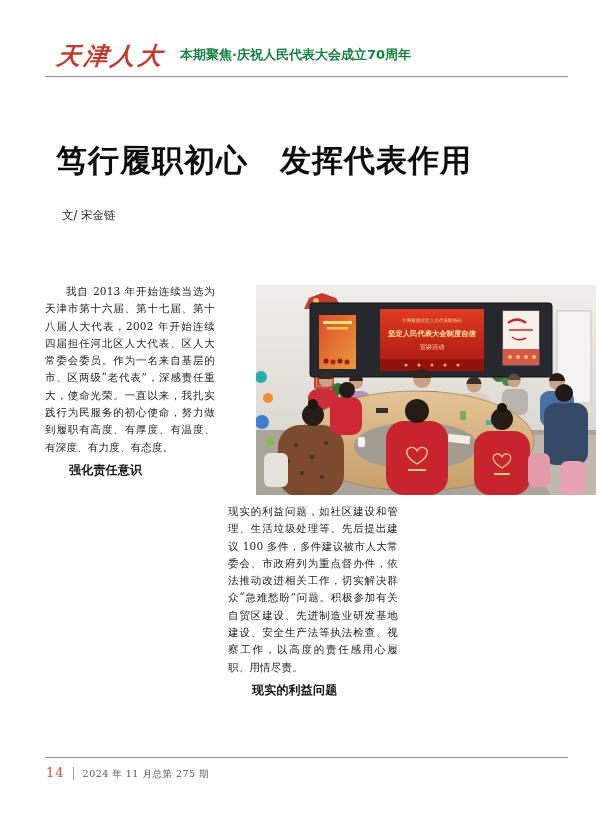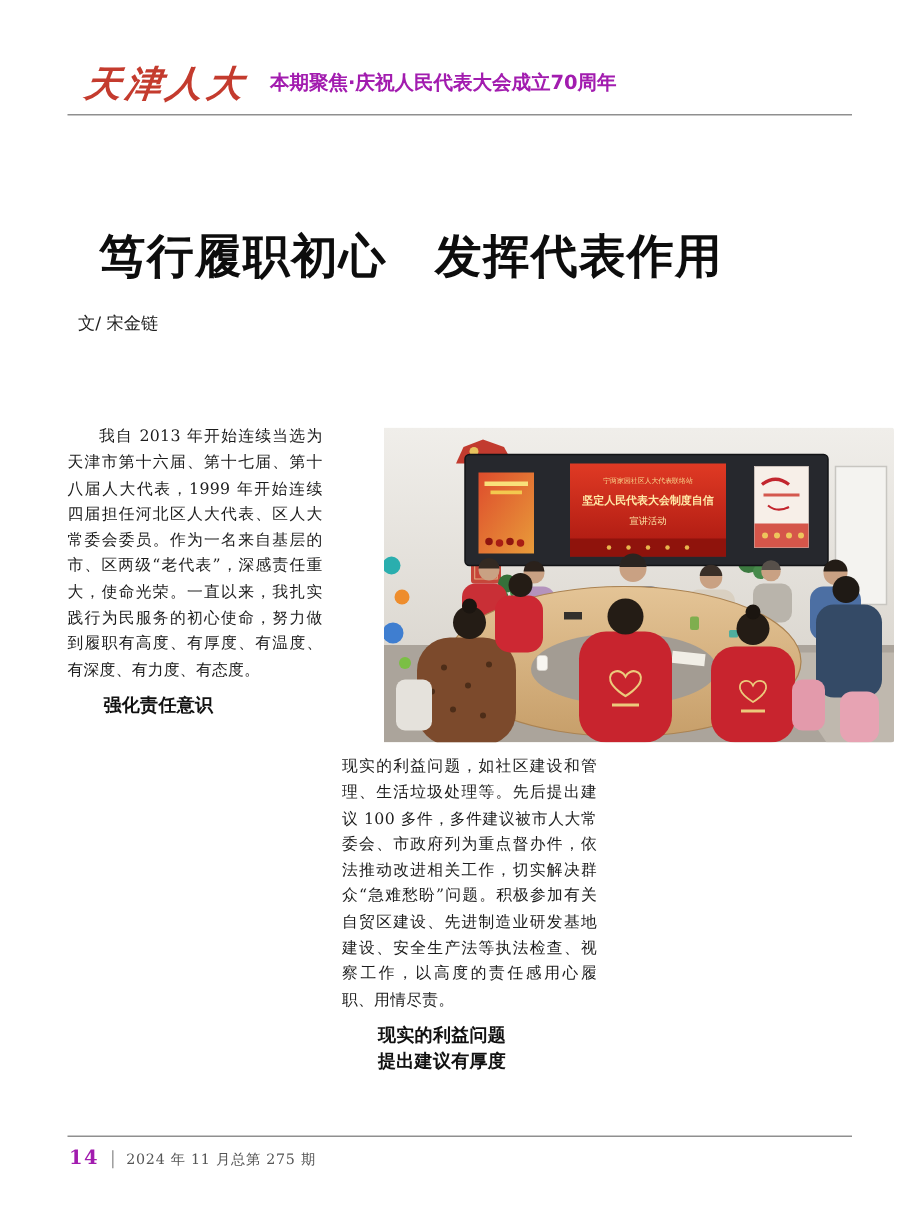--- a/index.html
+++ b/index.html
@@ -5,27 +5,27 @@
   html,body{margin:0;padding:0;background:#ffffff;}
   .page{position:relative;width:600px;height:820px;background:#ffffff;overflow:hidden;
         font-family:"DejaVu Serif","Liberation Serif",serif;color:#1c1c1c;}
 
   
   .hdr{position:absolute;left:57px;top:40px;white-space:nowrap;}
   .logo{display:inline-block;font-family:"DejaVu Serif","Liberation Serif",serif;
         font-style:italic;font-weight:bold;color:#c43b2e;font-size:24px;
         letter-spacing:3px;transform:skewX(-7deg);}
   .section{font-family:"DejaVu Sans","Liberation Sans",sans-serif;font-weight:bold;
-        color:#a21caf;font-size:13px;margin-left:15px;vertical-align:5px;}
+        color:#15803d;font-size:13px;margin-left:15px;vertical-align:5px;}
   .hdr-rule{position:absolute;left:45px;top:76px;width:523px;height:1px;background:#8f8f8f;}
 
   
-  .title{position:absolute;left:56px;top:140px;margin:10px;font-size:31px;font-weight:900;
+  .title{position:absolute;left:56px;top:140px;margin:0;font-size:31px;font-weight:900;
         color:#0d0d0d;letter-spacing:1px;font-family:"DejaVu Serif","Liberation Serif",serif;}
-  .byline{position:absolute;left:52px;top:208px;font-size:11.5px;color:#222;
+  .byline{position:absolute;left:62px;top:208px;font-size:11.5px;color:#222;
         font-family:"DejaVu Sans","Liberation Sans",sans-serif;}
 
   
   .col{position:absolute;font-size:10.5px;line-height:17.3px;text-align:justify;
        text-justify:inter-ideograph;letter-spacing:0.2px;}
   .col p{margin:0;}
   .col p.indent{text-indent:2em;}
   .col-left{left:45px;top:283px;width:170px;}
   .col-mid{left:228px;top:503px;width:170px;}
   .col-right{left:404px;top:503px;width:164px;}
@@ -33,39 +33,39 @@
         font-size:12px;color:#111;padding:6px 0 2px 0;}
   .subhead div{text-indent:2em;line-height:17px;}
 
   
   .photo{position:absolute;left:228px;top:285px;width:340px;height:210px;margin:0;
         overflow:hidden;border-radius:2px;padding-left:28px;}
 
   
   .ftr-rule{position:absolute;left:45px;top:757px;width:523px;height:1px;background:#8f8f8f;}
   .ftr{position:absolute;left:46px;top:765px;font-size:10px;color:#555;}
-  .pagenum{font-size:13px;color:#a21caf;font-weight:bold;letter-spacing:1px;}
+  .pagenum{font-size:13px;color:#ef4444;font-weight:normal;letter-spacing:1px;}
   .ftr-sep{color:#999;margin:0 7px;font-size:12px;}
   .issue{font-size:9.5px;color:#555;letter-spacing:0.5px;}
 </style>
 </head>
 <body>
 
 <div class="page">
 
   <div class="hdr">
     <span class="logo">天津人大</span><span class="section">本期聚焦·庆祝人民代表大会成立70周年</span>
   </div>
   <div class="hdr-rule"></div>
 
   <h1 class="title">笃行履职初心　发挥代表作用</h1>
   <div class="byline">文/ 宋金链</div>
 
   <div class="col col-left">
-    <p class="indent">我自 2013 年开始连续当选为天津市第十六届、第十七届、第十八届人大代表，1999 年开始连续四届担任河北区人大代表、区人大常委会委员。作为一名来自基层的市、区两级“老代表”，深感责任重大，使命光荣。一直以来，我扎实践行为民服务的初心使命，努力做到履职有高度、有厚度、有温度、有深度、有力度、有态度。</p>
+    <p class="indent">我自 2013 年开始连续当选为天津市第十六届、第十七届、第十八届人大代表，2002 年开始连续四届担任河北区人大代表、区人大常委会委员。作为一名来自基层的市、区两级“老代表”，深感责任重大，使命光荣。一直以来，我扎实践行为民服务的初心使命，努力做到履职有高度、有厚度、有温度、有深度、有力度、有态度。</p>
     <div class="subhead">
       <div>强化责任意识</div>
     </div>
   </div>
 
   <figure class="photo">
     <svg viewBox="0 0 340 210" width="340" height="210" xmlns="http://www.w3.org/2000/svg">
       <defs>
         <linearGradient id="wallg" x1="0" y1="0" x2="0" y2="1">
           <stop offset="0" stop-color="#f0eeea"></stop>
@@ -244,21 +244,20 @@
         <rect x="272" y="168" width="22" height="34" rx="7" fill="#e39aab"></rect>
         <rect x="304" y="176" width="26" height="34" rx="8" fill="#e7a3b3"></rect>
       </g>
     </svg>
   </figure>
 
   <div class="col col-mid">
     <p>现实的利益问题，如社区建设和管理、生活垃圾处理等。先后提出建议 100 多件，多件建议被市人大常委会、市政府列为重点督办件，依法推动改进相关工作，切实解决群众“急难愁盼”问题。积极参加有关自贸区建设、先进制造业研发基地建设、安全生产法等执法检查、视察工作，以高度的责任感用心履职、用情尽责。</p>
     <div class="subhead">
       <div>现实的利益问题</div>
-      <div>提出建议有厚度</div>
     </div>
   </div>
 
 
   <div class="ftr-rule"></div>
   <div class="ftr">
     <span class="pagenum">14</span><span class="ftr-sep">|</span><span class="issue">2024 年 11 月总第 275 期</span>
   </div>
 
 </div>

